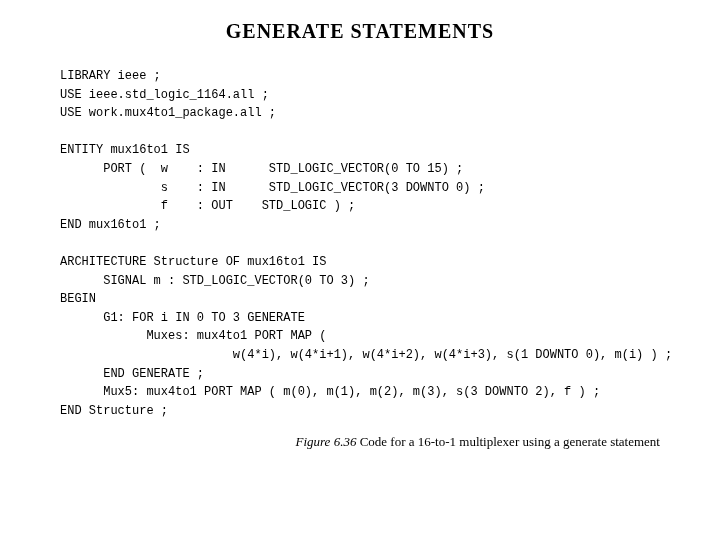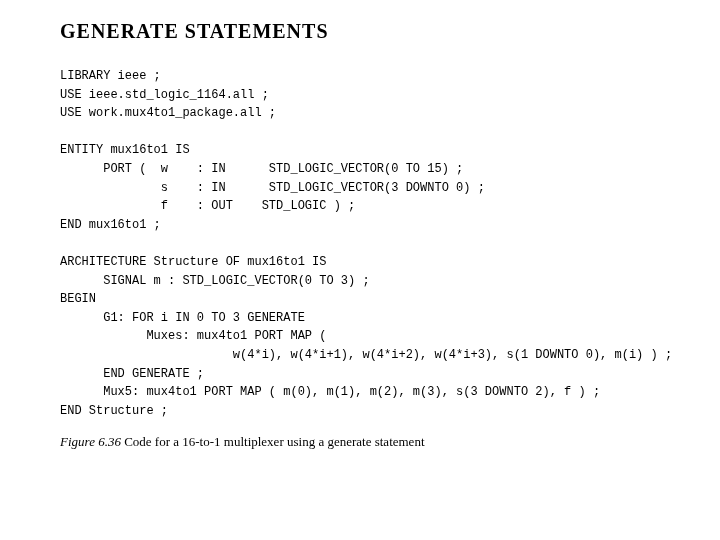--- a/index.html
+++ b/index.html
@@ -21,36 +21,37 @@
       width: 720px;
       height: 540px;
       background: #ffffff;
       padding: 20px 60px 20px 60px;
       position: relative;
     }
 
     .title {
       font-size: 20px;
       font-weight: bold;
+      text-align: center;
       margin-bottom: 24px;
       letter-spacing: 1px;
     }
 
     .code-block {
       font-family: 'Courier New', Courier, monospace;
       font-size: 12px;
       line-height: 1.55;
       color: #000000;
       white-space: pre;
     }
 
     .caption {
       font-family: 'Times New Roman', Times, serif;
       font-size: 13px;
-      text-align: left;
+      text-align: right;
       margin-top: 14px;
       color: #000;
     }
 
     .caption-label {
       font-style: italic;
     }
   </style>
 </head>
 <body>

